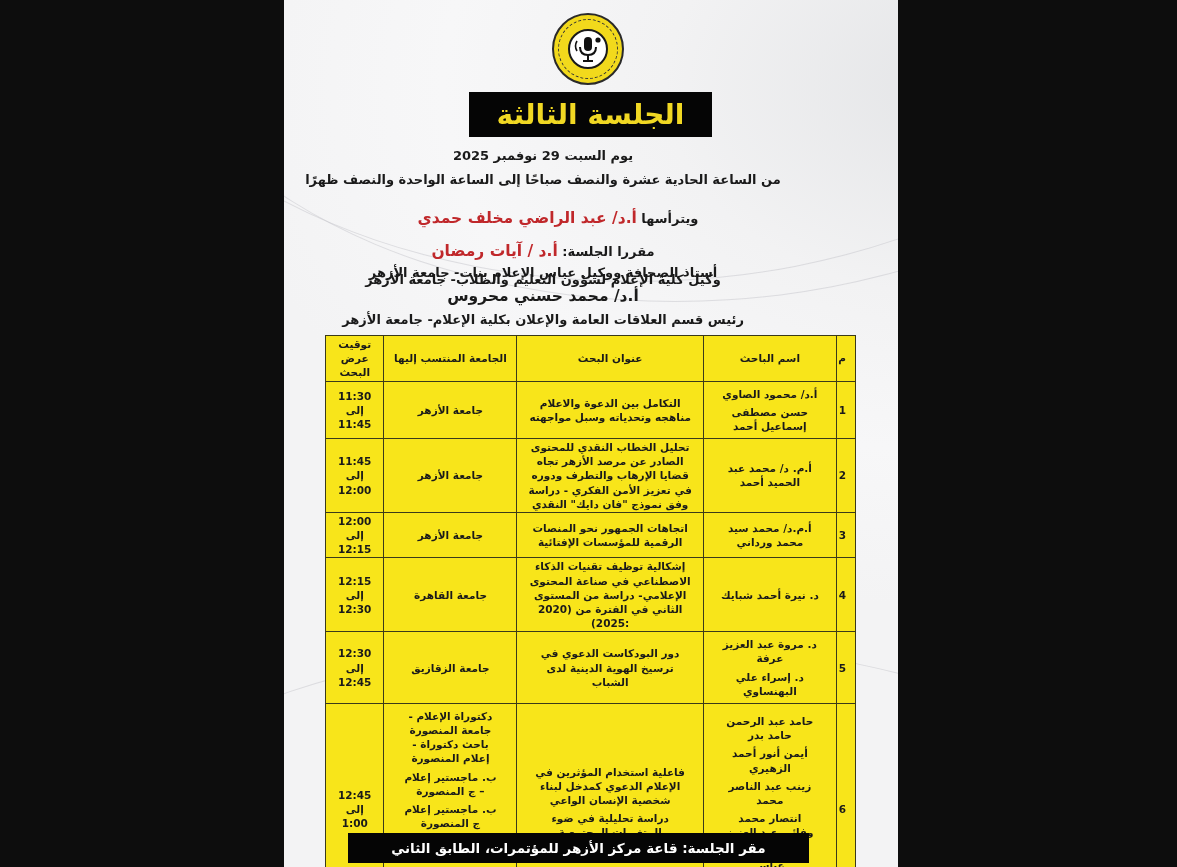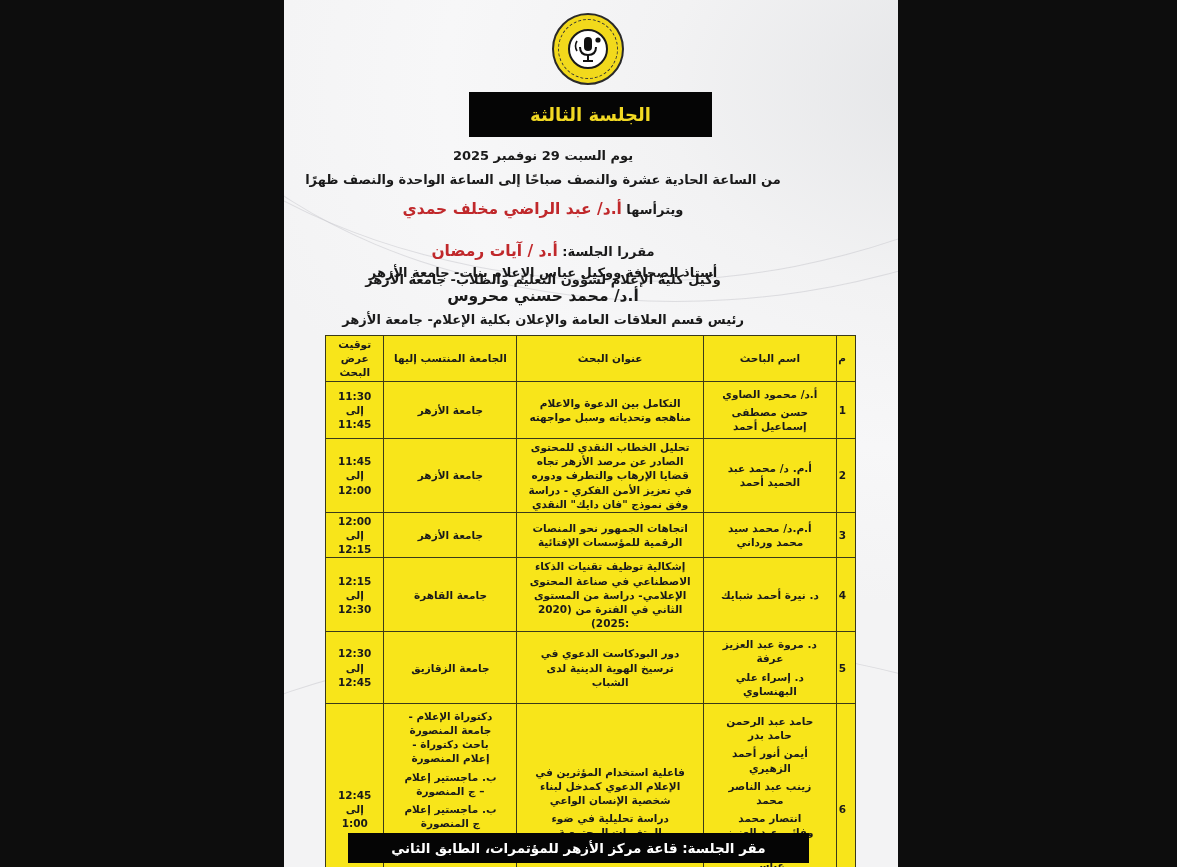--- a/index.html
+++ b/index.html
@@ -27,21 +27,21 @@
     border:1px dashed #333; box-sizing:border-box;
   }
   .logo .inner {
     position:absolute; left:14px; top:14px; width:40px; height:40px; border-radius:50%;
     background:#fff; border:2px solid #1a1a1a; box-sizing:border-box;
   }
   .title-box {
     position:absolute; left:469px; top:92px; width:243px; height:45px; background:#050505;
     display:flex; align-items:center; justify-content:center;
   }
-  .title-box span { color:#f1d823; font-weight:bold; font-size:18px; direction:rtl; }
+  .title-box span { color:#f1d823; font-weight:bold; font-size:28px; direction:rtl; }
   .line {
     position:absolute; left:284px; width:518px; text-align:center; direction:rtl;
     font-weight:bold; color:#1a1a1a; white-space:nowrap;
   }
   .line .red { color:#c0282b; }
   .f13 { font-size:13px; }
   .f15 { font-size:15.5px; }
   table.sched {
     position:absolute; left:325px; top:335px; width:531px; height:491px;
     border-collapse:collapse; direction:rtl; table-layout:fixed;
@@ -87,21 +87,21 @@
   </div>
 </div>
 
 <div class="title-box">
   <span>الجلسة الثالثة</span>
 </div>
 
 <div class="line f13" style="top:148px;">يوم السبت 29 نوفمبر 2025</div>
 <div class="line f13" style="top:172px;">من الساعة الحادية عشرة والنصف صباحًا إلى الساعة الواحدة والنصف ظهرًا</div>
 
-<div class="line" style="top:199px;">
+<div class="line" style="top:208px;padding-left:15px;">
   <span class="f13">ويترأسها </span><span class="red f15">أ.د/ عبد الراضي مخلف حمدي</span>
 </div>
 <div class="line f13" style="top:228px;margin-top:44px;">وكيل كلية الإعلام لشؤون التعليم والطلاب- جامعة الأزهر</div>
 
 <div class="line" style="top:241px;">
   <span class="f13">مقررا الجلسة: </span><span class="red f15">أ.د / آيات رمضان</span>
 </div>
 <div class="line f13" style="top:265px;">أستاذ الصحافة ووكيل عباس الإعلام بنات- جامعة الأزهر</div>
 <div class="line red f15" style="top:287px;">أ.د/ محمد حسني محروس</div>
 <div class="line f13" style="top:312px;">رئيس قسم العلاقات العامة والإعلان بكلية الإعلام- جامعة الأزهر</div>

